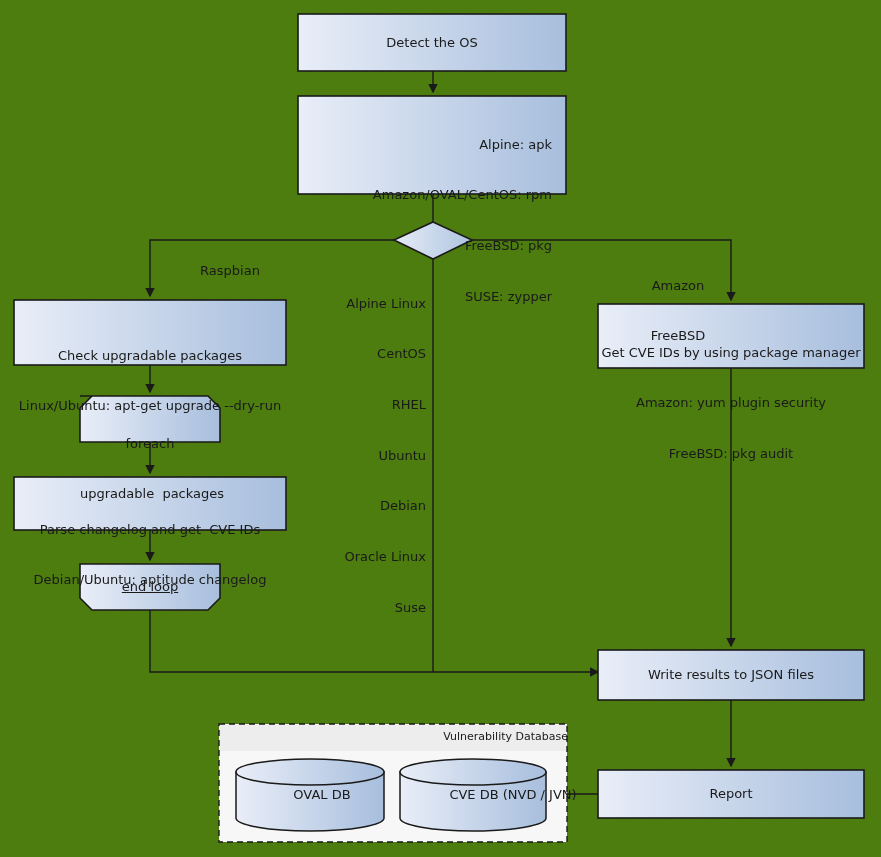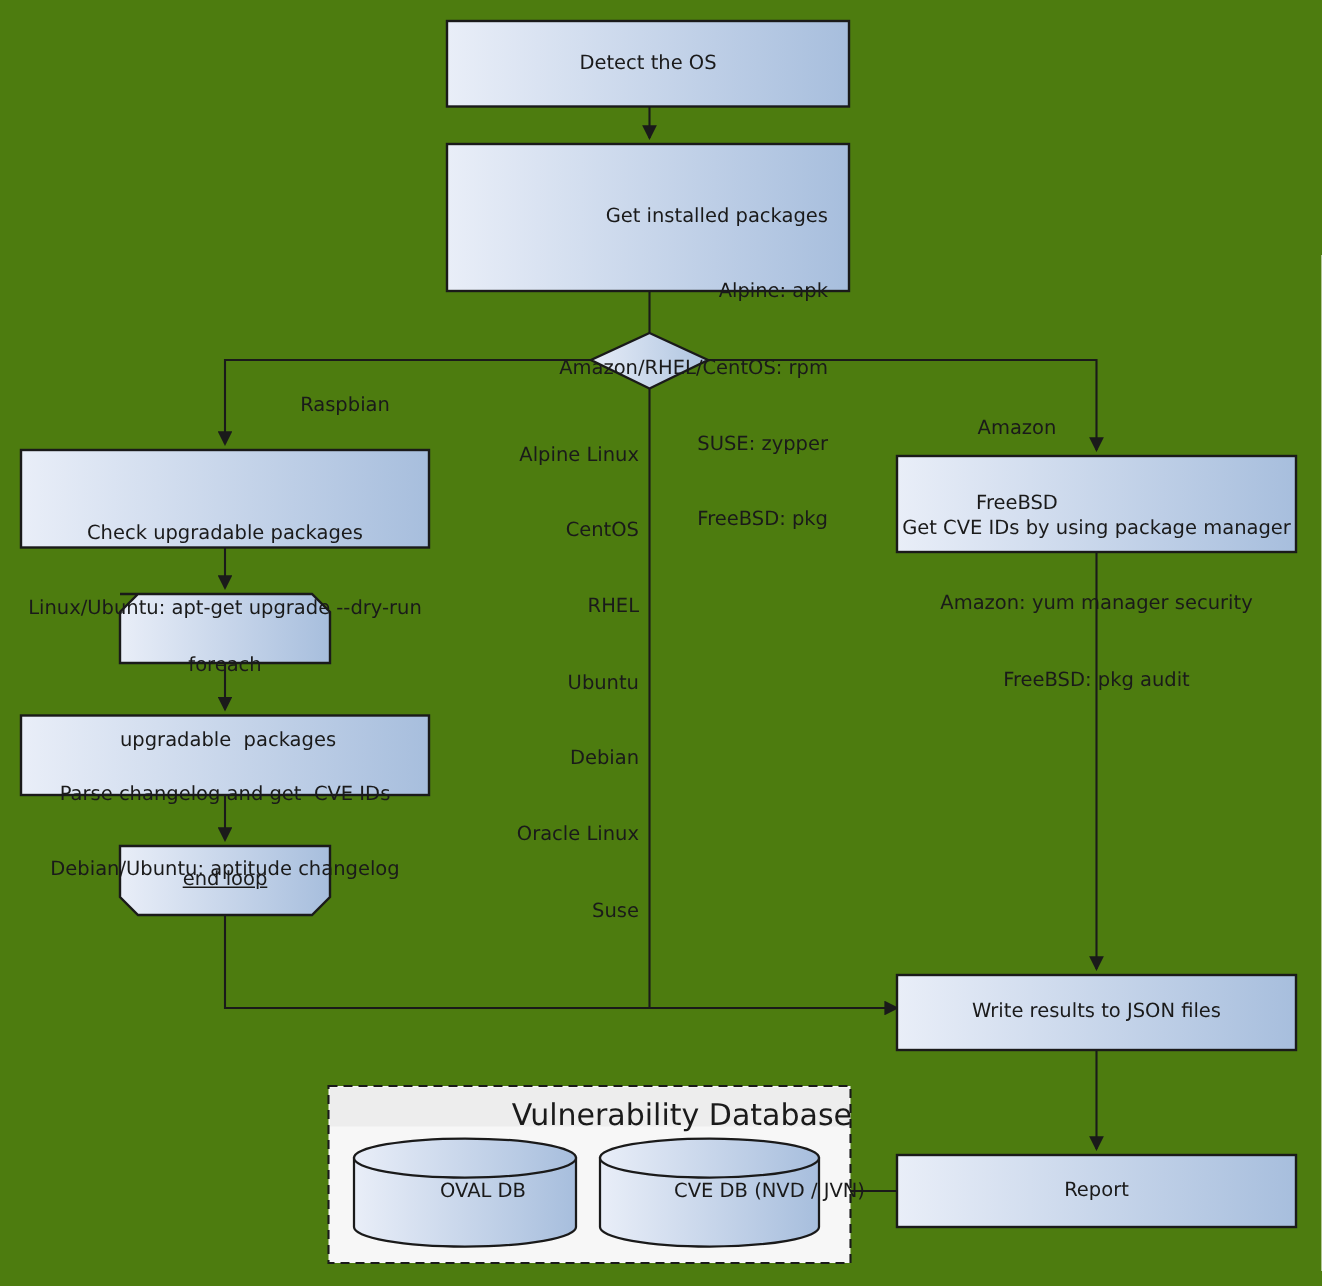--- a/index.html
+++ b/index.html
@@ -31,21 +31,21 @@
     position: absolute;
     z-index: 3;
     color: #1a1a1a;
     line-height: 1.30;
     white-space: pre;
     pointer-events: none;
   }
   .lbl-c { text-align: center; }
   .lbl-r { text-align: right; }
   .f13 { font-size: 13px; }
-  .f14 { font-size: 20px; }
+  .f14 { font-size: 11px; }
 </style>
 </head>
 <body>
 
 <div id="canvas">
 
   <svg class="layer" id="edges" viewBox="0 0 881 857" xmlns="http://www.w3.org/2000/svg">
     <defs>
       <marker id="arrow" viewBox="0 0 10 10" refX="8.6" refY="5" markerWidth="7" markerHeight="7" orient="auto-start-reverse">
         <path d="M 0 0 L 10 5 L 0 10 z" fill="#1a1a1a"></path>
@@ -122,25 +122,24 @@
 
     <g>
       <path d="M 400 772 L 400 818 A 73 13 0 0 0 546 818 L 546 772 Z" fill="url(#nodeGrad)" stroke="#1a1a1a" stroke-width="1.5"></path>
       <ellipse cx="473" cy="772" rx="73" ry="13" fill="url(#nodeGrad)" stroke="#1a1a1a" stroke-width="1.5"></ellipse>
     </g>
   </svg>
 
   <div class="lbl lbl-c f13" style="left:298px; top:35px; width:268px;">Detect the OS</div>
 
   <div class="lbl lbl-r f13" style="left:298px; top:103px; width:254px;">
-    <div>Get installed packages</div>
     <div>Alpine: apk</div>
-    <div>Amazon/RHEL/CentOS: rpm</div>
+    <div>Amazon/OVAL/CentOS: rpm</div>
+    <div>FreeBSD: pkg</div>
     <div>SUSE: zypper</div>
-    <div>FreeBSD: pkg</div>
   </div>
 
   <div class="lbl lbl-c f13" style="left:160px; top:263px; width:140px;text-align:center;">Raspbian</div>
 
   <div class="lbl lbl-r f13" style="left:306px; top:262px; width:120px;">
     <div>Alpine Linux</div>
     <div>CentOS</div>
     <div>RHEL</div>
     <div>Ubuntu</div>
     <div>Debian</div>
@@ -165,21 +164,21 @@
 
   <div class="lbl lbl-c f13" style="left:14px; top:488px; width:272px;">
     <div>Parse changelog and get  CVE IDs</div>
     <div>Debian/Ubuntu: aptitude changelog</div>
   </div>
 
   <div class="lbl lbl-c f13" style="left:80px; top:579px; width:140px;text-decoration:underline;">end loop</div>
 
   <div class="lbl lbl-c f13" style="left:598px; top:311px; width:266px;">
     <div>Get CVE IDs by using package manager</div>
-    <div>Amazon: yum manager security</div>
+    <div>Amazon: yum plugin security</div>
     <div>FreeBSD: pkg audit</div>
   </div>
 
   <div class="lbl lbl-c f13" style="left:598px; top:667px; width:266px;">Write results to JSON files</div>
 
   <div class="lbl lbl-c f13" style="left:598px; top:786px; width:266px;">Report</div>
 
   <div class="lbl lbl-r f14" style="left:238px; top:730px; width:330px;">Vulnerability Database</div>
 
   <div class="lbl lbl-c f13" style="left:248px; top:787px; width:148px;">OVAL DB</div>

